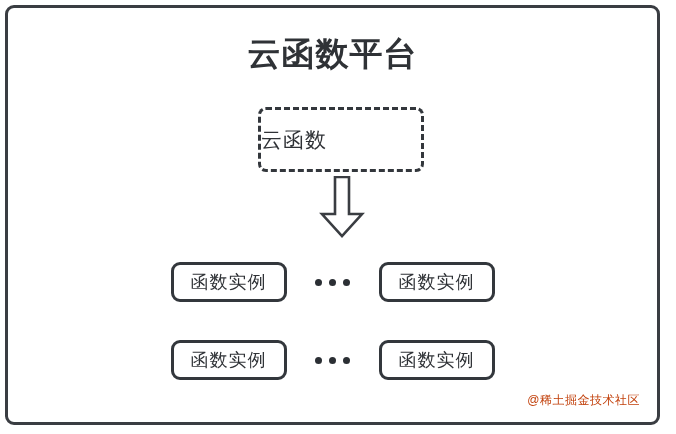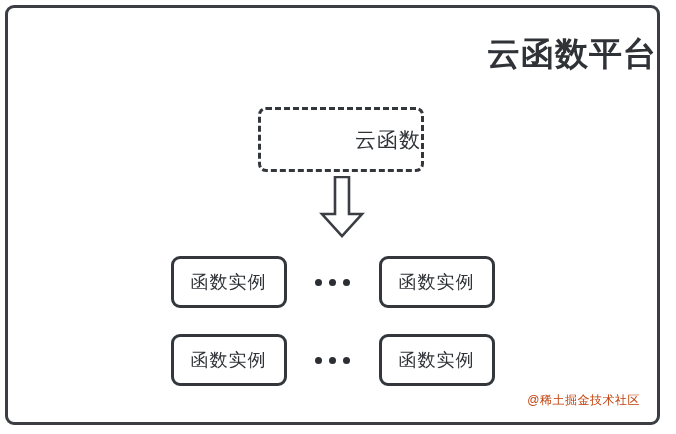--- a/index.html
+++ b/index.html
@@ -34,42 +34,42 @@
     border-radius: 9px;
     background: #ffffff;
   }
 
   
   .platform-title {
     position: absolute;
     left: 0;
     top: 26px;
     width: 100%;
-    text-align: right;
+    text-align: center;
     font-size: 33px;
     font-weight: bold;
     letter-spacing: 1px;
     color: #2f3236;
     line-height: 1.2;
   }
 
   
   .cloud-fn-box {
     position: absolute;
     left: 250px;
     top: 99px;
     width: 166px;
     height: 65px;
     box-sizing: border-box;
     border: 3px dashed #33373c;
     border-radius: 8px;
     background: #ffffff;
     display: flex;
     align-items: center;
-    justify-content: flex-end;
+    justify-content: flex-start;
     font-size: 21px;
     color: #2f3236;
     letter-spacing: 1px;
   }
 
   
   .flow-arrow {
     position: absolute;
     left: 311px;
     top: 168px;
@@ -85,21 +85,21 @@
     height: 52px;
     display: flex;
     align-items: center;
     justify-content: center;
   }
   .instance-row.row-1 { top: 248px; }
   .instance-row.row-2 { top: 326px; }
 
   .instance-box {
     width: 116px;
-    height: 52px;
+    height: 40px;
     box-sizing: border-box;
     border: 3px solid #33373c;
     border-radius: 9px;
     background: #ffffff;
     display: flex;
     align-items: center;
     justify-content: center;
     font-size: 18px;
     color: #2f3236;
     letter-spacing: 1px;

